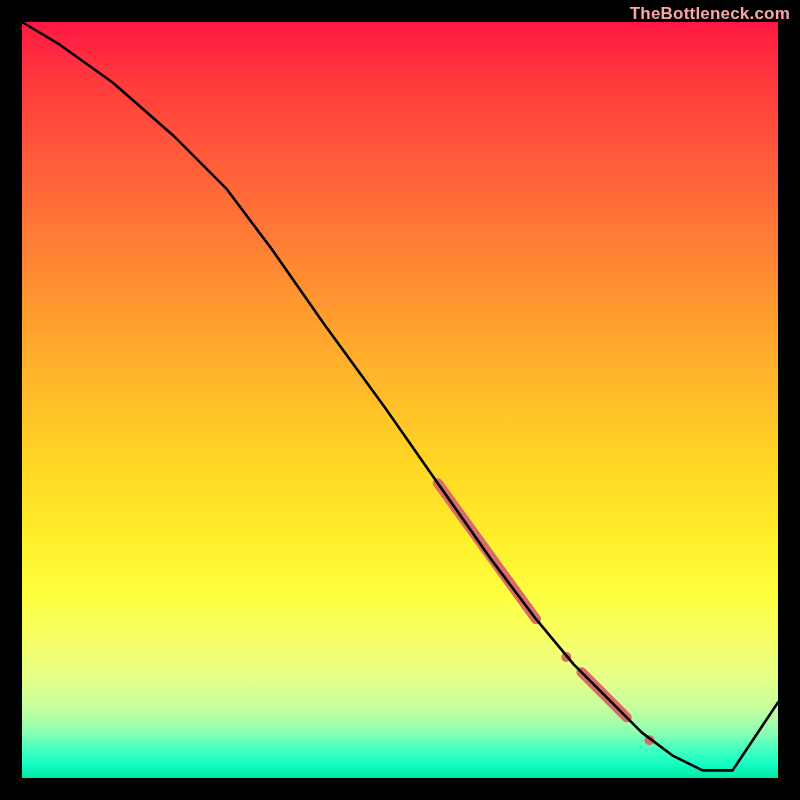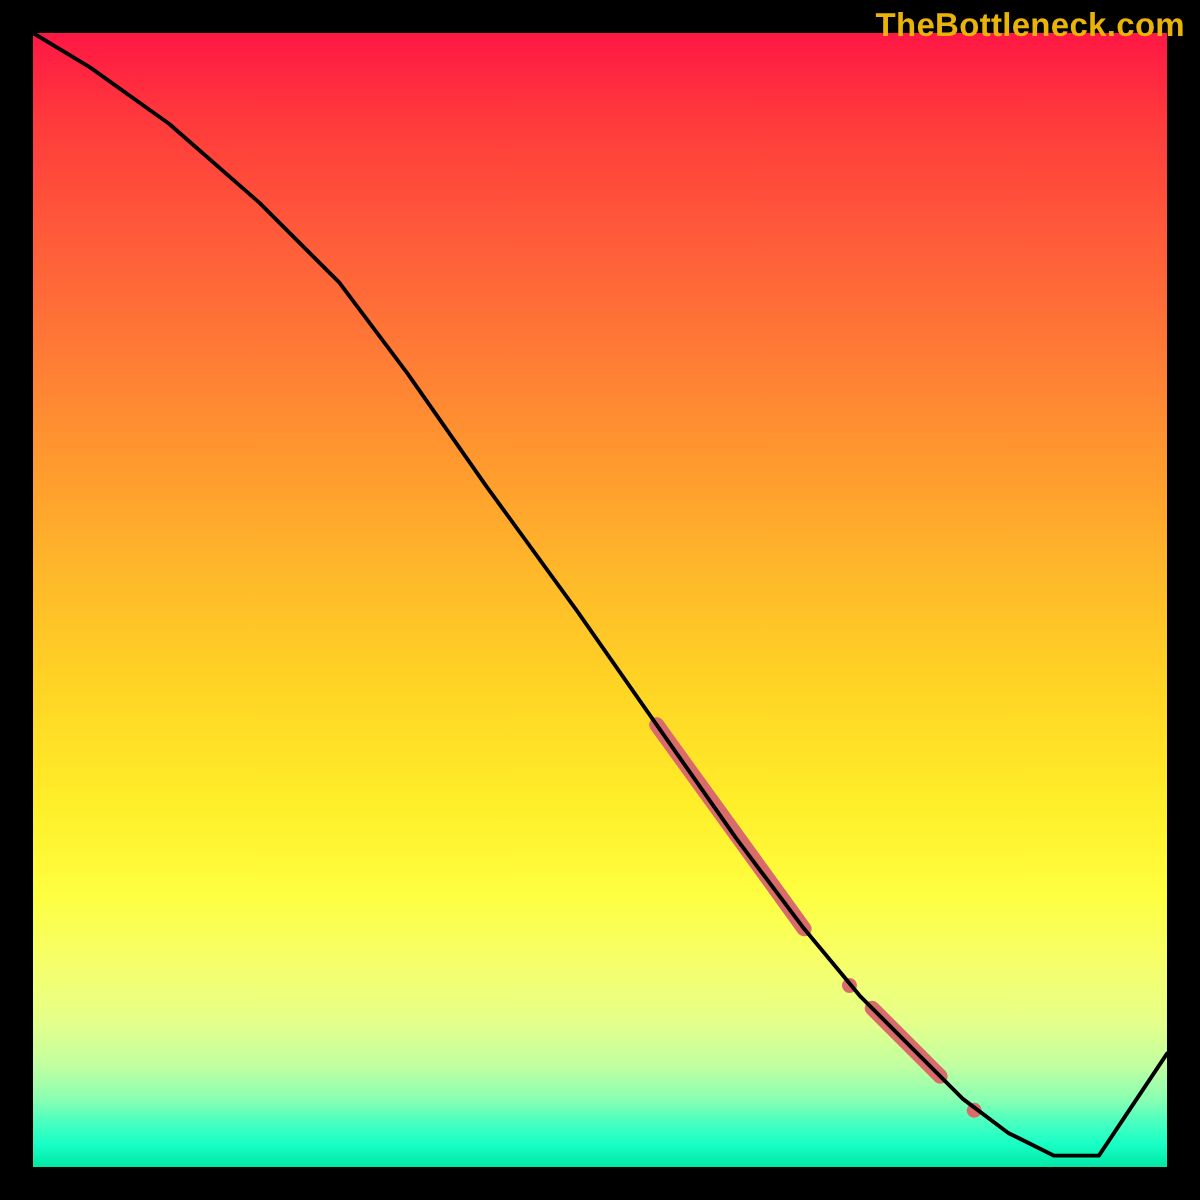--- a/index.html
+++ b/index.html
@@ -34,23 +34,23 @@
       #4affc0 96%,
       #17ffc5 98%,
       #00e7a5 100%
     );
   }
   .watermark {
     position: absolute;
     top: 4px;
     right: 10px;
     font-family: Arial, Helvetica, sans-serif;
-    font-size: 22px;
+    font-size: 17px;
     font-weight: 600;
-    color: #eab308;
+    color: #fca5a5;
     letter-spacing: 0.2px;
   }
   svg.curve {
     position: absolute;
     left: 0; top: 0;
     width: 756px;
     height: 756px;
     overflow: visible;
   }
 </style>

